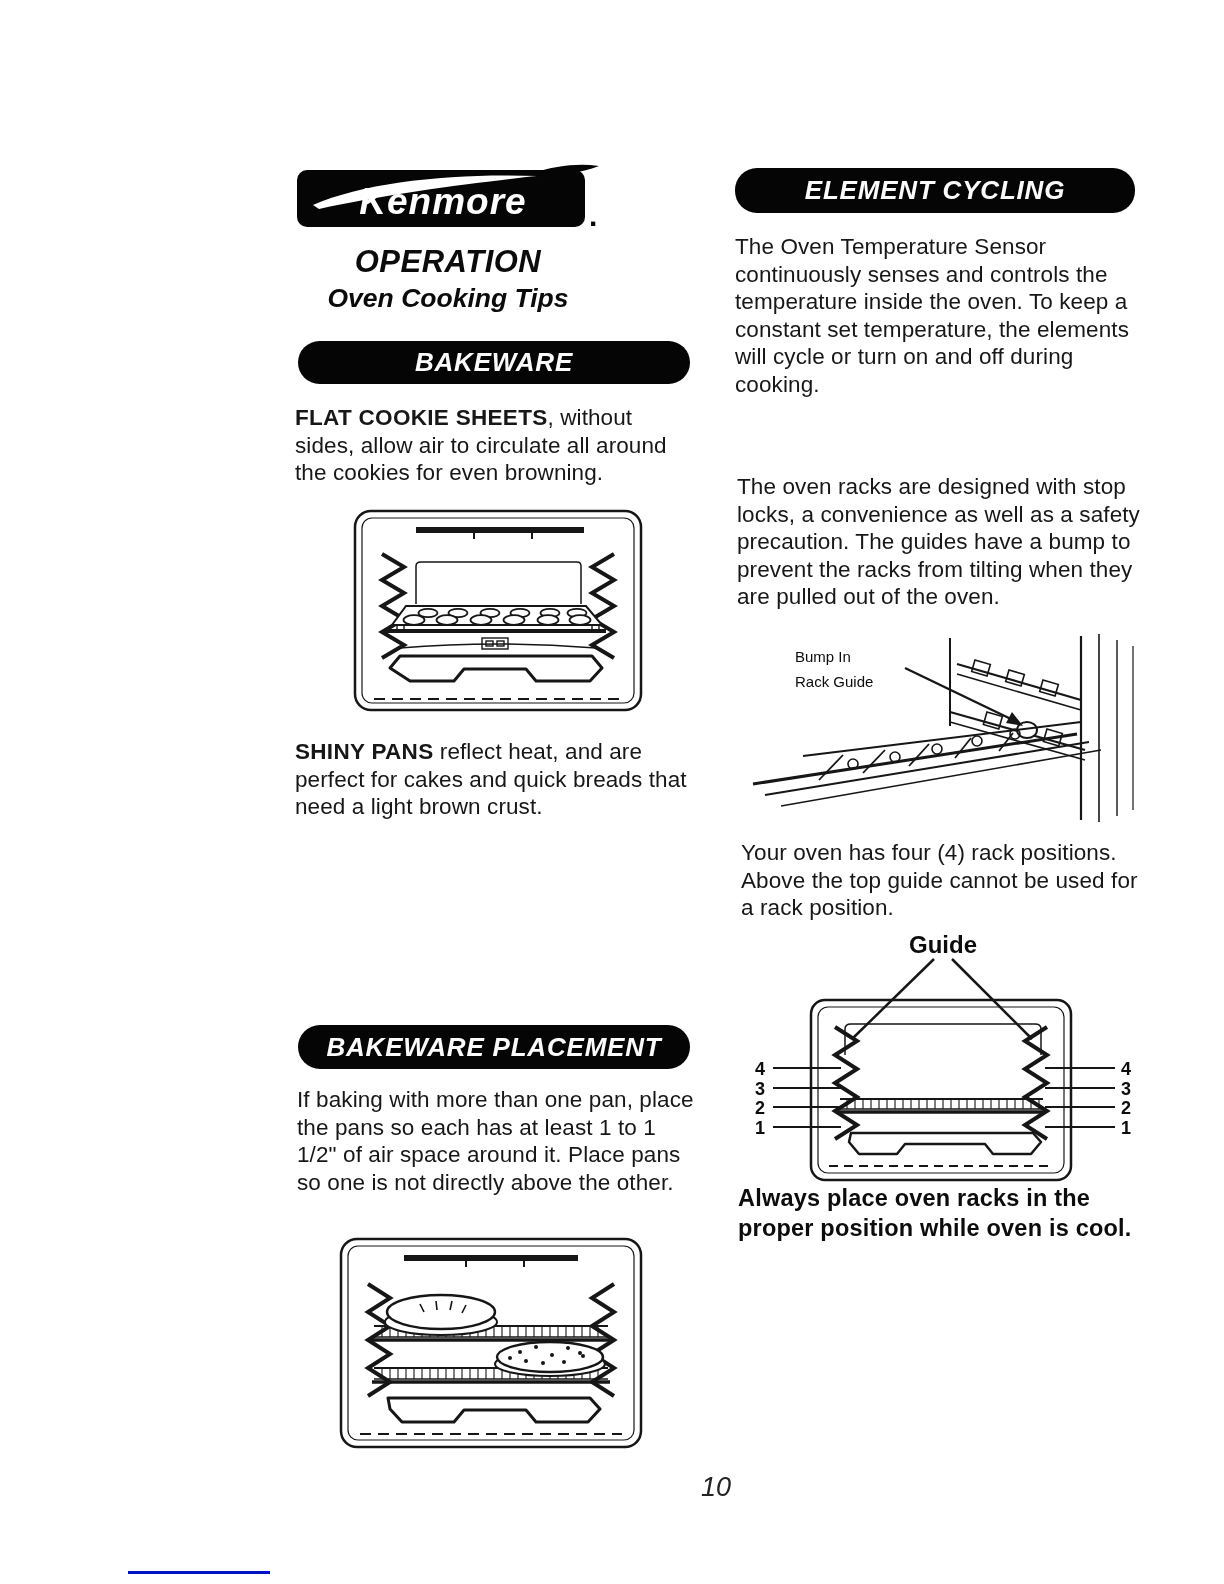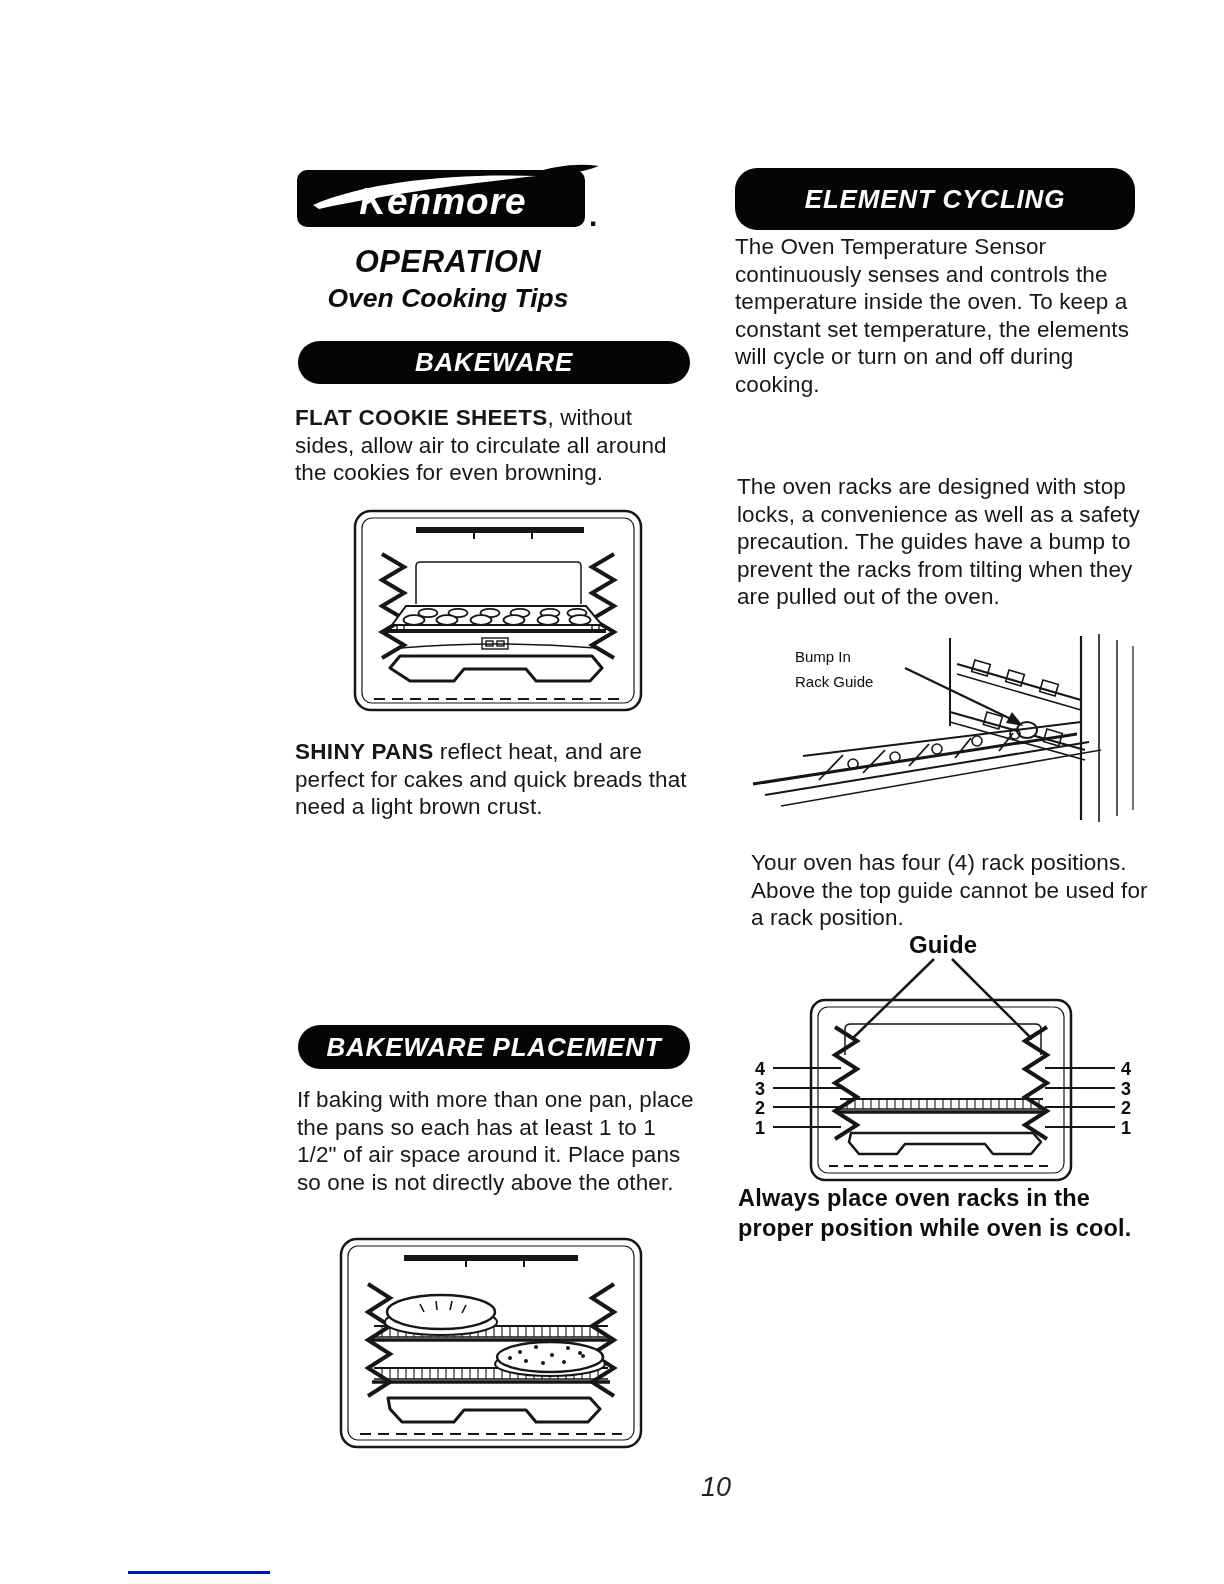--- a/index.html
+++ b/index.html
@@ -156,21 +156,21 @@
             <circle cx="226" cy="126" r="2"></circle>
             <circle cx="242" cy="117" r="2"></circle>
             <circle cx="172" cy="122" r="2"></circle>
         </g>
       </g>
       <path d="M50,162 H252 L262,173 L250,186 H198 L188,174 H126 L116,186 H64 L52,173 Z" stroke-width="3" stroke-linejoin="round"></path>
       <line x1="22" y1="198" x2="284" y2="198" stroke-width="2.2" stroke-dasharray="11 7"></line>
     </svg>
   </div>
 
-  <div class="banner" style="left:735px;top:168px;width:400px;height:62px;">ELEMENT CYCLING</div>
+  <div class="banner" style="left:735px;top:168px;width:400px;height:45px;">ELEMENT CYCLING</div>
 
   <p class="body-text" style="left:735px;top:233px;width:406px;margin:0;">The Oven Temperature Sensor continuously senses and controls the temperature inside the oven. To keep a constant set temperature, the elements will cycle or turn on and off during cooking.</p>
 
 
   <p class="body-text" style="left:737px;top:473px;width:412px;margin:0;">The oven racks are designed with stop locks, a convenience as well as a safety precaution. The guides have a bump to prevent the racks from tilting when they are pulled out of the oven.</p>
 
   <div class="fig" style="left:745px;top:634px;width:398px;height:188px;">
     <svg viewBox="0 0 398 188" fill="none" stroke="#161616">
       <line x1="205" y1="4" x2="205" y2="92" stroke-width="2"></line>
       <g>
@@ -210,21 +210,21 @@
         <circle cx="270" cy="100" r="5" stroke-width="1.6"></circle>
       </g>
       <g>
         <line x1="160" y1="34" x2="268" y2="86" stroke-width="2.4"></line>
         <polygon points="278,92 261,89 267,78" fill="#161616" stroke="none"></polygon>
       </g>
     </svg>
     <div class="bump-label"><span>Bump In</span><br><span>Rack Guide</span></div>
   </div>
 
-  <p class="body-text" style="left:735px;top:833px;width:412px;margin:16px;">Your oven has four (4) rack positions. Above the top guide cannot be used for a rack position.</p>
+  <p class="body-text" style="left:735px;top:833px;width:412px;margin:6px;">Your oven has four (4) rack positions. Above the top guide cannot be used for a rack position.</p>
 
   <div class="fig" style="left:743px;top:923px;width:402px;height:264px;">
     <svg viewBox="0 0 402 264" fill="none" stroke="#161616">
       <text x="200" y="30" text-anchor="middle" fill="#0c0c0c" stroke="none" font-size="24" font-weight="bold">Guide</text>
       <line x1="191" y1="36" x2="109" y2="116" stroke-width="2.5"></line>
       <line x1="209" y1="36" x2="289" y2="116" stroke-width="2.5"></line>
       <rect x="68" y="77" width="260" height="180" rx="14" stroke-width="2.5"></rect>
       <rect x="75" y="84" width="246" height="166" rx="10" stroke-width="1.2"></rect>
       <path d="M102,132 V106 Q102,101 108,101 H292 Q298,101 298,106 V132" stroke-width="1.5"></path>
       <path d="M92,104 l22,14 l-22,14 l22,14 l-22,14 l22,14 l-22,14 l22,14 l-22,14" stroke-width="4"></path>

